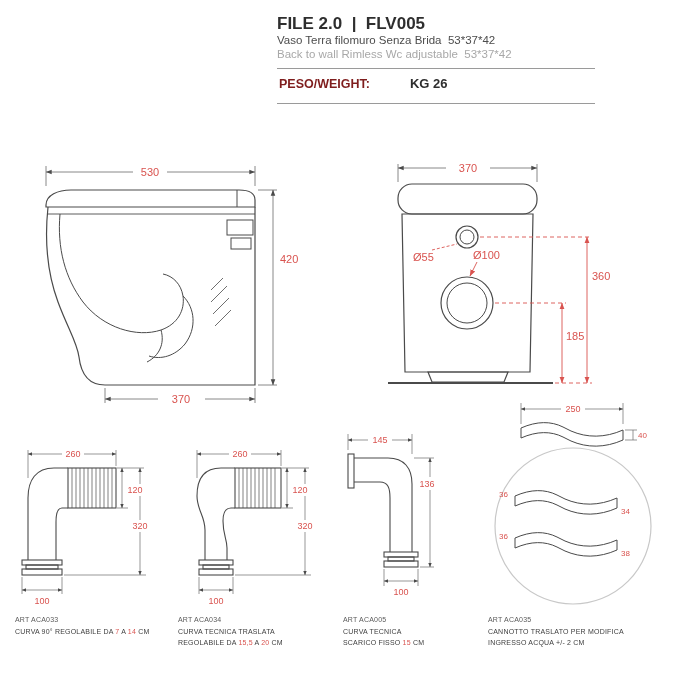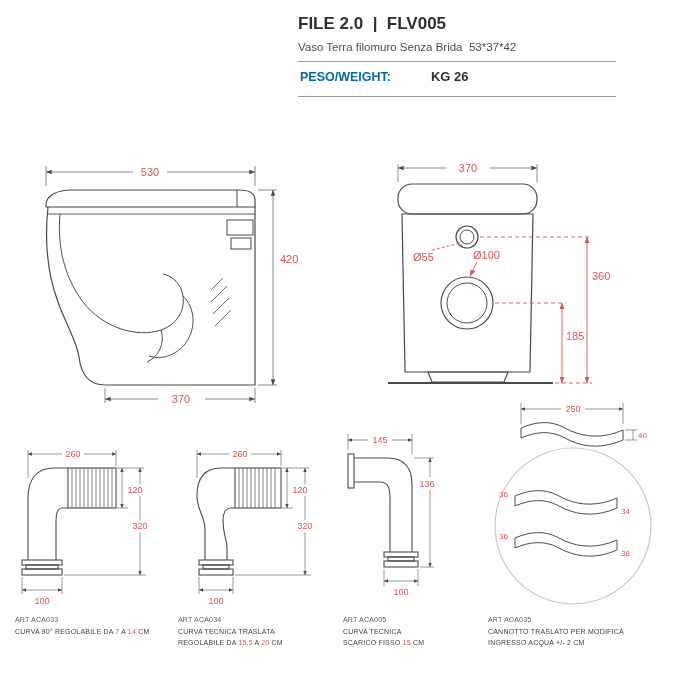--- a/index.html
+++ b/index.html
@@ -1,25 +1,25 @@
 <!DOCTYPE html>
 <html><head>
 <meta charset="utf-8">
 <style>
   * { margin:0; padding:0; box-sizing:border-box; }
   html,body { width:700px; height:700px; background:#ffffff; font-family:"Liberation Sans", sans-serif; }
   .page { position:relative; width:700px; height:700px; background:#fff; overflow:hidden; }
   .abs { position:absolute; }
-  .header { left:298px; top:14px; width:318px; }
+  .header { left:277px; top:14px; width:318px; }
   .title { font-size:17px; font-weight:bold; color:#2e2e2e; white-space:pre; }
-  .sub-it { margin-top:7px; font-size:11.5px; color:#4c4c4c; white-space:pre; }
+  .sub-it { font-size:11.5px; color:#4c4c4c; white-space:pre; }
   .sub-en { margin-top:2px; font-size:11.5px; color:#a8a8a8; white-space:pre; }
   .rule { border:none; border-top:1px solid #9a9a9a; height:0; margin-top:8px; }
   .weight { display:flex; gap:40px; align-items:baseline; padding:7px 2px 0 2px; height:26px; }
-  .weight .lbl { font-size:12.5px; font-weight:bold; color:#0369a1;text-align:center; }
+  .weight .lbl { font-size:12.5px; font-weight:bold; color:#7f1d1d;text-align:center; }
   .weight .val { font-size:13px; font-weight:bold; color:#2e2e2e; }
   svg text { font-family:"Liberation Sans", sans-serif; }
   .dim  { fill:#d9534f; font-size:11px; }
   .dim-s{ fill:#d9534f; font-size:9px; }
   .dim-xs{ fill:#d9534f; font-size:8px; }
   .cap { font-size:7px; color:#3d3d3d; line-height:11px; letter-spacing:.2px; }
   .cap .art { color:#5a5a5a; margin-bottom:1px; }
   .cap .red { color:#d9534f; }
 </style>
 </head>
@@ -37,20 +37,21 @@
         </marker>
       <marker id="arrS" viewBox="0 0 10 10" refX="9.5" refY="5" markerWidth="6" markerHeight="6" orient="auto-start-reverse">
           <path d="M0,1 L10,5 L0,9 Z" fill="#4a4a4a"></path>
         </marker>
     </defs>
   </svg>
 
   <div class="abs header">
     <div class="title">FILE 2.0  |  FLV005</div>
     <div class="sub-it">Vaso Terra filomuro Senza Brida  53*37*42</div>
+    <div class="sub-en">Back to wall Rimless Wc adjustable  53*37*42</div>
     <div class="rule"></div>
     <div class="weight">
       <span class="lbl">PESO/WEIGHT:</span>
       <span class="val">KG 26</span>
     </div>
     <div class="rule"></div>
   </div>
 
   <svg class="abs" style="left:15px;top:150px" width="310" height="270" viewBox="0 0 310 270">
     <g stroke="#4a4a4a" stroke-width="1.2" fill="none">

